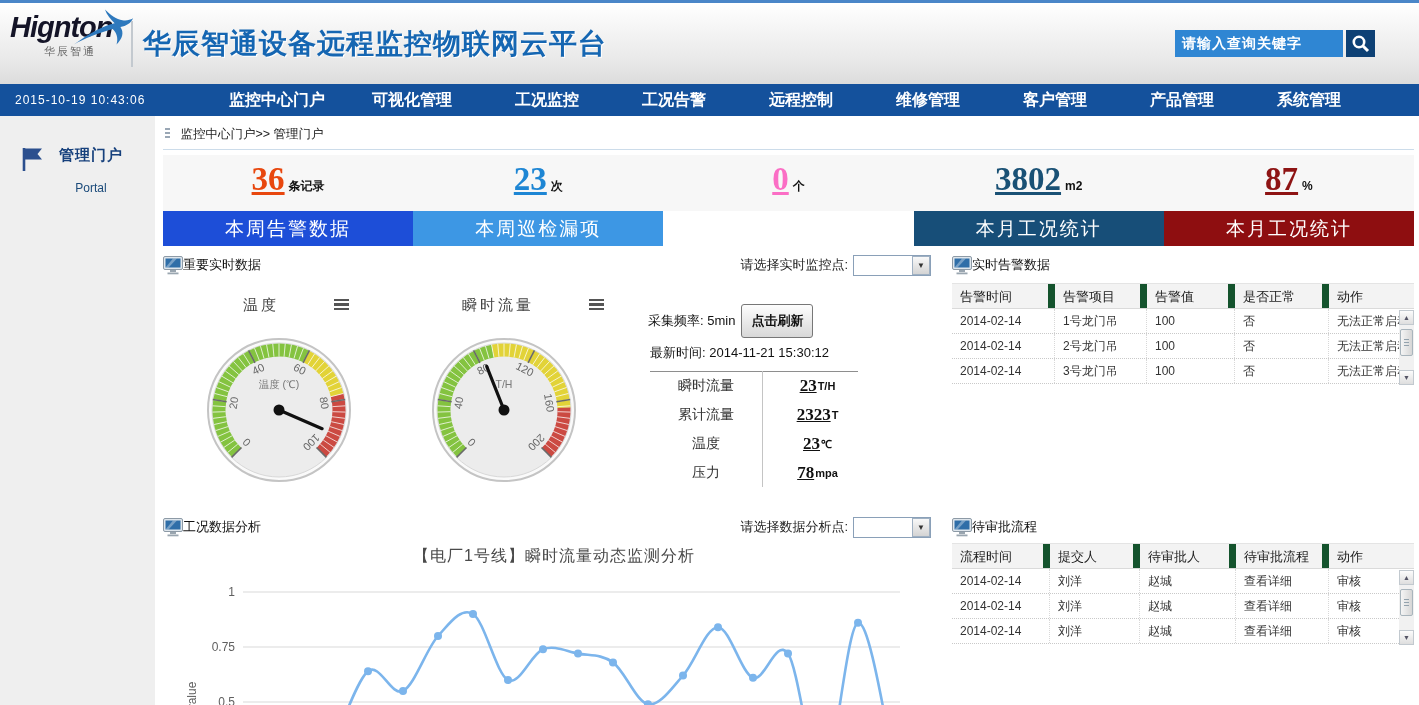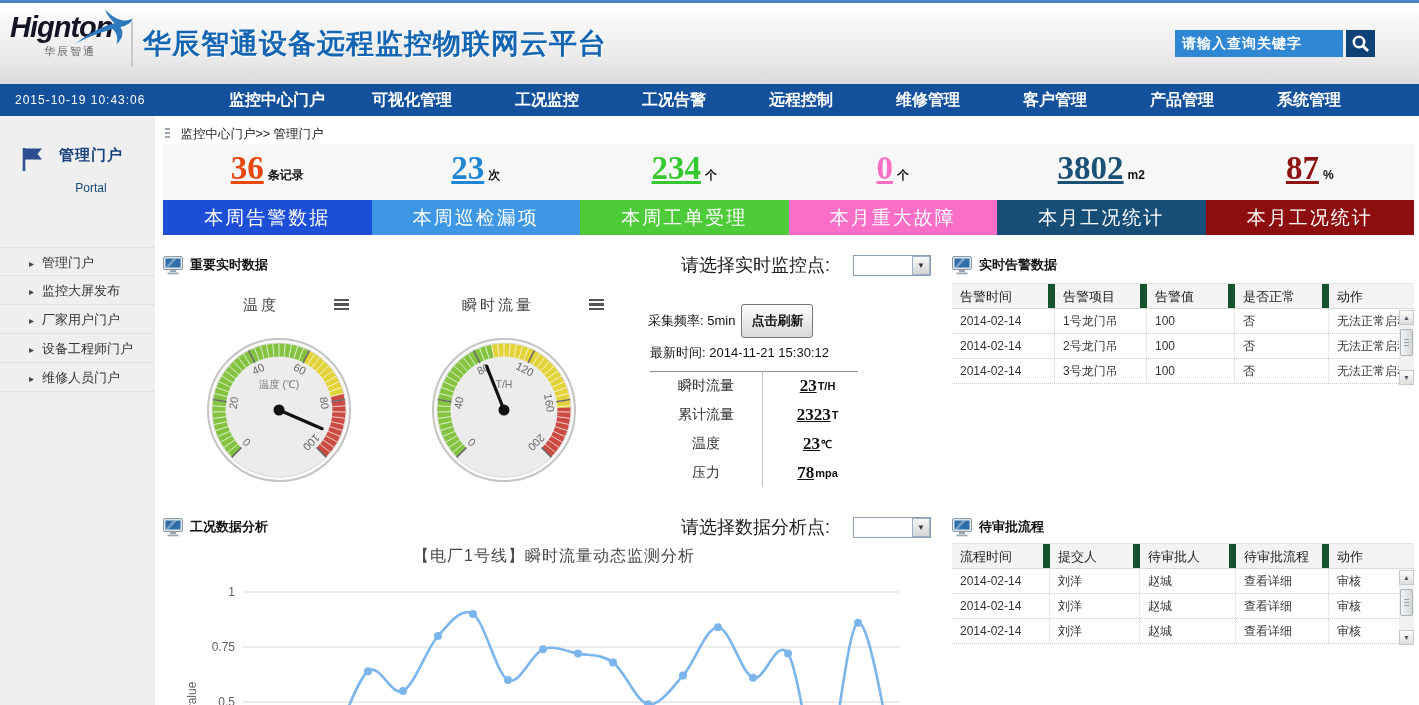--- a/index.html
+++ b/index.html
@@ -42,34 +42,34 @@
   .side-item:first-child { border-top:1px solid #e0e0e0; }
   .side-arrow { color:#444; font-size:10px; margin-right:8px; }
 
   
   .breadcrumb { position:absolute; left:163px; top:121px; width:1251px; height:29px; line-height:26px;
     font-size:12.5px; color:#222; border-bottom:1px solid #ccdcea; }
   .crumb-grip { display:inline-block; width:5px; height:11px; margin:0 7px 0 2px; vertical-align:-1px;
     background:repeating-linear-gradient(#9aa7b5 0 2px, transparent 2px 4px); }
 
   
-  .cards-row { position:absolute; left:163px; top:144px; width:1251px; display:flex; }
+  .cards-row { position:absolute; left:163px; top:155px; width:1251px; display:flex; }
   .card { flex:1; }
   .card-top { height:56px; background:#f7f7f7; text-align:center; padding-top:6px; }
   .card-num { font-family:"Liberation Serif", serif; font-size:33px; font-weight:bold;
     text-decoration:underline; cursor:pointer; }
   .card-unit { font-size:12px; font-weight:bold; color:#111; margin-left:4px; }
   .card-label { height:35px; line-height:35px; text-align:center; color:#fff; font-size:19px;
     letter-spacing:2px; cursor:pointer; }
 
   
   .panel-header { position:absolute; height:26px; display:flex; align-items:center; }
-  .panel-title { font-size:13px; font-weight:bold; color:#111; margin-left:7px; }
+  .panel-title { font-size:13px; font-weight:normal; color:#111; }
   .panel-right { margin-left:auto; display:flex; align-items:center; padding-right:14px; }
-  .sel-label { font-size:18px; color:#222; margin-right:23px; }
+  .sel-label { font-size:13px; color:#222; margin-right:5px; }
   .fake-select { width:78px; height:21px; border:1px solid #8aa0b8; background:#fff; display:flex; cursor:pointer; }
   .fake-select .sel-btn { margin-left:auto; width:18px; background:linear-gradient(#f8f8f8,#d4d4d4);
     border:1px solid #9fb0c2; display:flex; align-items:center; justify-content:center; }
   .fake-select .sel-btn::after { content:"▼"; font-size:8px; color:#333; }
 
   
   .gauge-head { position:absolute; display:flex; align-items:center; }
   .gauge-title { font-size:15px; color:#444; letter-spacing:3px; }
   .menu-icon { margin-left:55px; width:15px; cursor:pointer; }
   .menu-icon i { display:block; height:2.5px; background:#555; margin-bottom:2px; }
@@ -161,50 +161,38 @@
   <div class="portal-head">
     <svg width="26" height="26" viewBox="0 0 26 26">
       <path d="M4 2 v23" stroke="#2b4f8e" stroke-width="2.6"></path>
       <path d="M5 2.5 h17 l-4.5 5.5 4.5 5.5 H5 z" fill="#2b4f8e"></path>
     </svg>
     <div class="portal-txt">
       <div class="portal-title">管理门户</div>
       <div class="portal-sub">Portal</div>
     </div>
   </div>
-  <div class="side-menu" id="side-menu">
-      <div class="side-item"><span class="side-arrow">▸</span><span>管理门户</span></div>
-      <div class="side-item"><span class="side-arrow">▸</span><span>监控大屏发布</span></div>
-      <div class="side-item"><span class="side-arrow">▸</span><span>厂家用户门户</span></div>
-      <div class="side-item"><span class="side-arrow">▸</span><span>设备工程师门户</span></div>
-      <div class="side-item"><span class="side-arrow">▸</span><span>维修人员门户</span></div>
-    </div>
 </div>
 
 <div class="breadcrumb">
   <span class="crumb-grip"></span>
   <span>监控中心门户&gt;&gt; 管理门户</span>
 </div>
 
 <div class="cards-row" id="cards-row">
     <div class="card">
       <div class="card-top"><span class="card-num" style="color: rgb(232, 71, 14);">36</span><span class="card-unit">条记录</span></div>
       <div class="card-label" style="background: #1d4ed8;">本周告警数据</div>
     </div>
     <div class="card">
       <div class="card-top"><span class="card-num" style="color: rgb(30, 134, 212);">23</span><span class="card-unit">次</span></div>
       <div class="card-label" style="background: rgb(61, 151, 228);">本周巡检漏项</div>
     </div>
     <div class="card">
-      <div class="card-top"><span class="card-num" style="color: rgb(53, 201, 47);">234</span><span class="card-unit">个</span></div>
-      <div class="card-label" style="background: rgb(77, 203, 56);">本周工单受理</div>
-    </div>
-    <div class="card">
       <div class="card-top"><span class="card-num" style="color: rgb(251, 110, 197);">0</span><span class="card-unit">个</span></div>
-      <div class="card-label" style="background: rgb(250, 110, 200);">本月重大故障</div>
     </div>
     <div class="card">
       <div class="card-top"><span class="card-num" style="color: rgb(26, 81, 117);">3802</span><span class="card-unit">m2</span></div>
       <div class="card-label" style="background: rgb(23, 78, 120);">本月工况统计</div>
     </div>
     <div class="card">
       <div class="card-top"><span class="card-num" style="color: rgb(142, 20, 20);">87</span><span class="card-unit">%</span></div>
       <div class="card-label" style="background: rgb(142, 14, 16);">本月工况统计</div>
     </div>
   </div>

